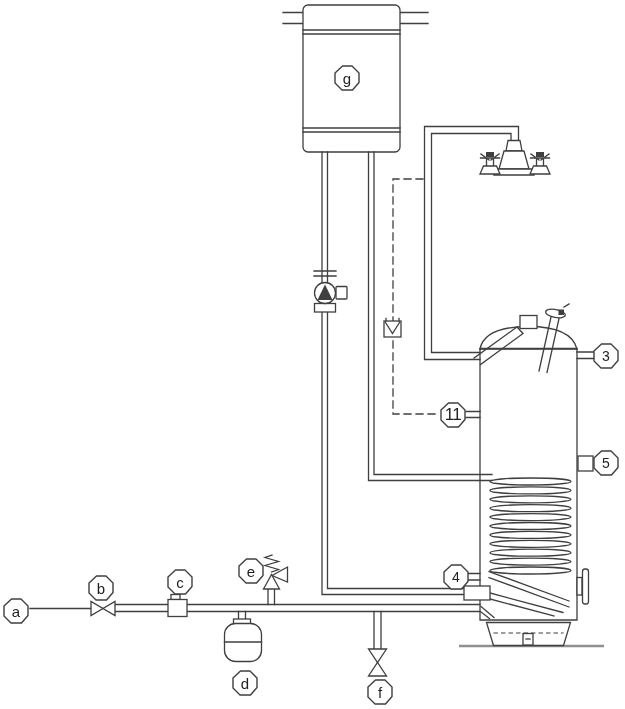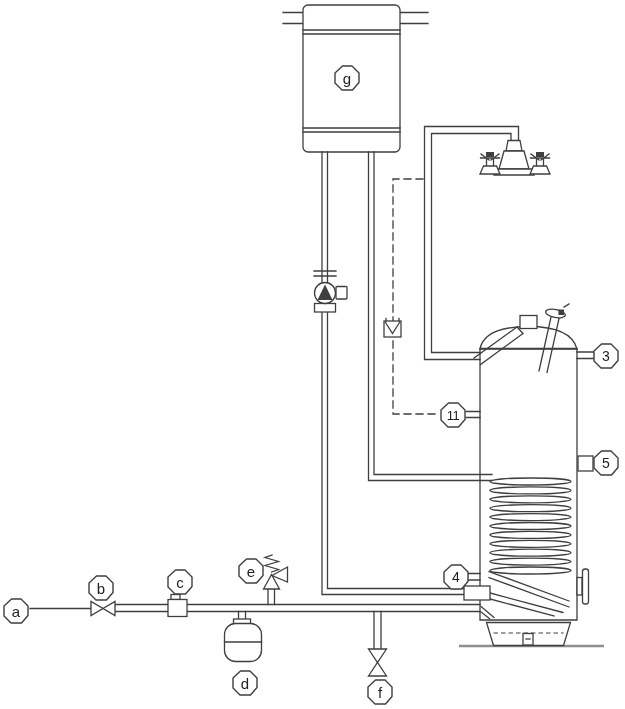--- a/index.html
+++ b/index.html
@@ -11,21 +11,21 @@
   .fw{fill:var(--bg);}
   .fd{fill:var(--line);stroke:none;}
   .dash{stroke-dasharray:7 5;}
   .skirtdash{stroke-dasharray:3.5 4;stroke-width:1;}
   .ground{stroke:var(--ground);stroke-width:2.4;}
   .badge{position:absolute;width:28px;height:28px;}
   .badge svg{position:absolute;left:0;top:0;width:100%;height:100%;}
   .oct{fill:var(--bg);stroke:var(--line);stroke-width:1.4;stroke-linejoin:round;}
   .badge-text{position:absolute;left:0;top:0;right:0;bottom:0;display:flex;align-items:center;justify-content:center;font-size:15px;color:var(--text);}
   .badge.num .badge-text{font-size:14px;}
-  .badge.wide .badge-text{font-size:13px;letter-spacing:-0.5px;}
+  .badge.wide .badge-text{font-size:17px;letter-spacing:-0.5px;}
 </style>
 </head>
 <body>
 
 <div class="stage">
 
   <svg class="art" width="625" height="709" viewBox="0 0 625 709">
 
     <line class="ground" x1="459" y1="646" x2="604" y2="646"></line>
 

